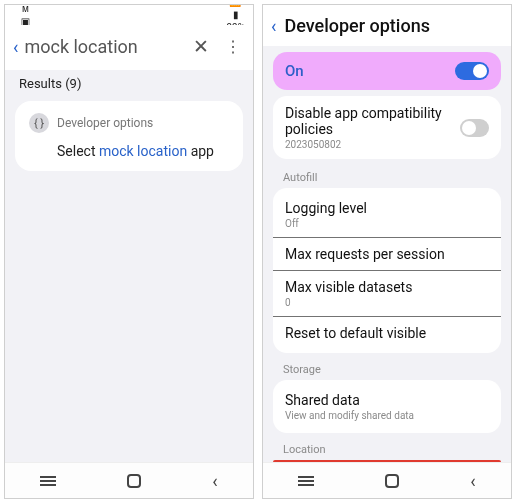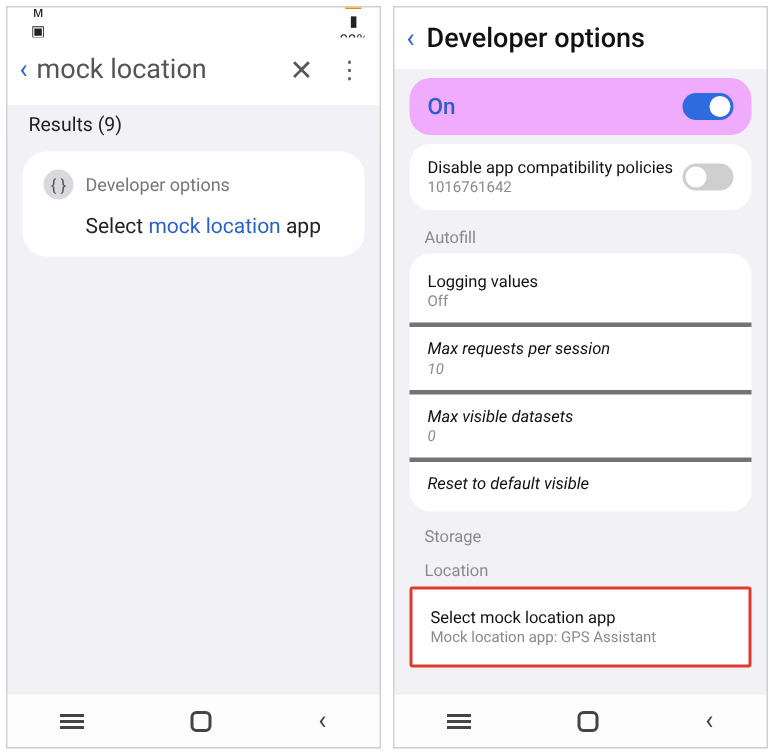--- a/index.html
+++ b/index.html
@@ -84,26 +84,26 @@
       width:34px;height:18px;border-radius:10px;background:#2d6be0;position:relative;
     }
     .switch::after{
       content:"";position:absolute;right:2px;top:2px;width:14px;height:14px;border-radius:50%;background:#fff;
     }
     .switch-off{background:#cfcfcf;}
     .switch-off::after{right:auto;left:2px;}
     .row-card{
       background:#fff;margin:4px 10px;border-radius:14px;padding:9px 12px;
     }
-    .row-title{font-size:11px;color:#111;}
+    .row-title{font-size:14px;color:#111;}
     .row-sub{font-size:10px;color:#8a8a8a;margin-top:2px;}
     .sec-label{font-size:11px;color:#8a8a8a;padding:8px 20px 2px 20px;}
     .group{background:#fff;margin:2px 10px;border-radius:14px;padding:4px 0;}
     .group .grow{padding:8px 12px;}
-    .group .grow + .grow { border-top:3px solid #737373;font-style:italic;}
+    .group .grow + .grow { border-top:1px solid #737373;}
     .hlbox{ border:2px solid #e03a2f; border-radius:2px; }
     .navbar-r {
       position:absolute; bottom:0; left:0; right:0; height:36px; background:#fdfdfd;border-top:1px solid #eee;
       display:flex; justify-content:space-around; align-items:center;
     }
     .phone-right .scroll{ overflow:hidden; flex:1; position:relative; padding-bottom:36px;}
   </style>
 </head>
 <body>
 
@@ -156,46 +156,51 @@
 
   <div class="scroll">
     <div class="toggle-row">
       <span class="toggle-on-text">On</span>
       <span class="switch"></span>
     </div>
 
     <div class="row-card" style="display:flex;justify-content:space-between;align-items:center;">
       <div>
         <div class="row-title">Disable app compatibility policies</div>
-        <div class="row-sub">1016761642</div>
+        <div class="row-sub">2023050802</div>
       </div>
       <span class="switch switch-off"></span>
     </div>
 
     <div class="sec-label">Autofill</div>
 
     <div class="group">
       <div class="grow">
-        <div class="row-title">Logging values</div>
+        <div class="row-title">Logging level</div>
         <div class="row-sub">Off</div>
       </div>
       <div class="grow">
         <div class="row-title">Max requests per session</div>
-        <div class="row-sub">10</div>
       </div>
       <div class="grow">
         <div class="row-title">Max visible datasets</div>
         <div class="row-sub">0</div>
       </div>
       <div class="grow">
         <div class="row-title">Reset to default visible</div>
       </div>
     </div>
 
     <div class="sec-label">Storage</div>
+    <div class="group">
+      <div class="grow">
+        <div class="row-title">Shared data</div>
+        <div class="row-sub">View and modify shared data</div>
+      </div>
+    </div>
 
     <div class="sec-label">Location</div>
     <div class="group hlbox" style="margin-bottom:0;">
       <div class="grow">
         <div class="row-title">Select mock location app</div>
         <div class="row-sub">Mock location app: GPS Assistant</div>
       </div>
     </div>
   </div>
 

